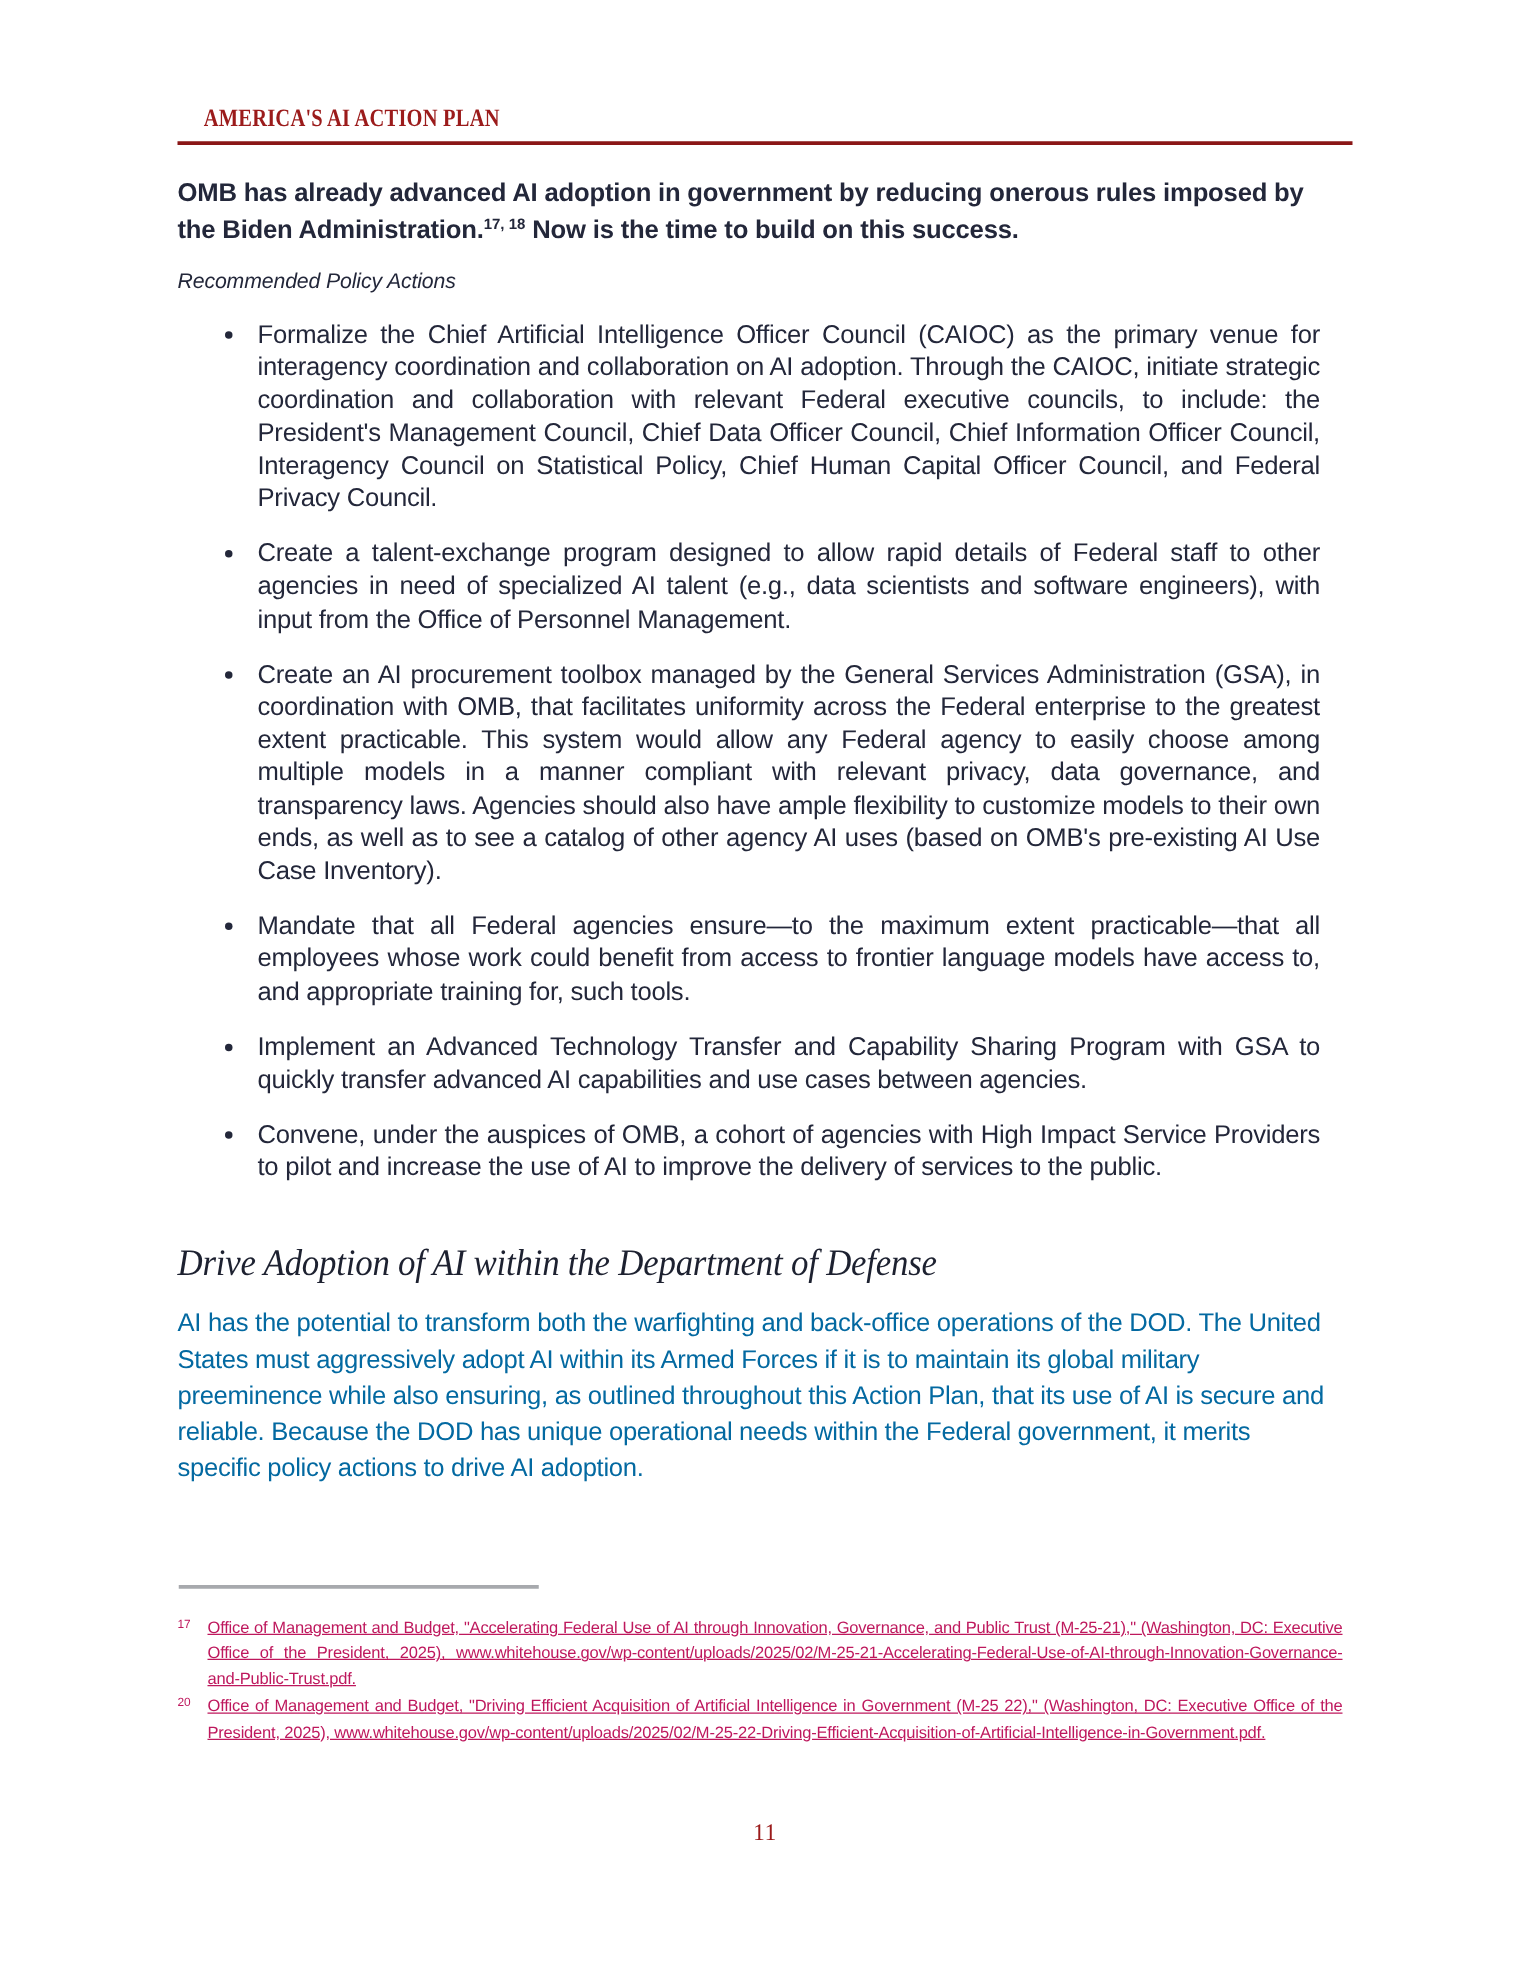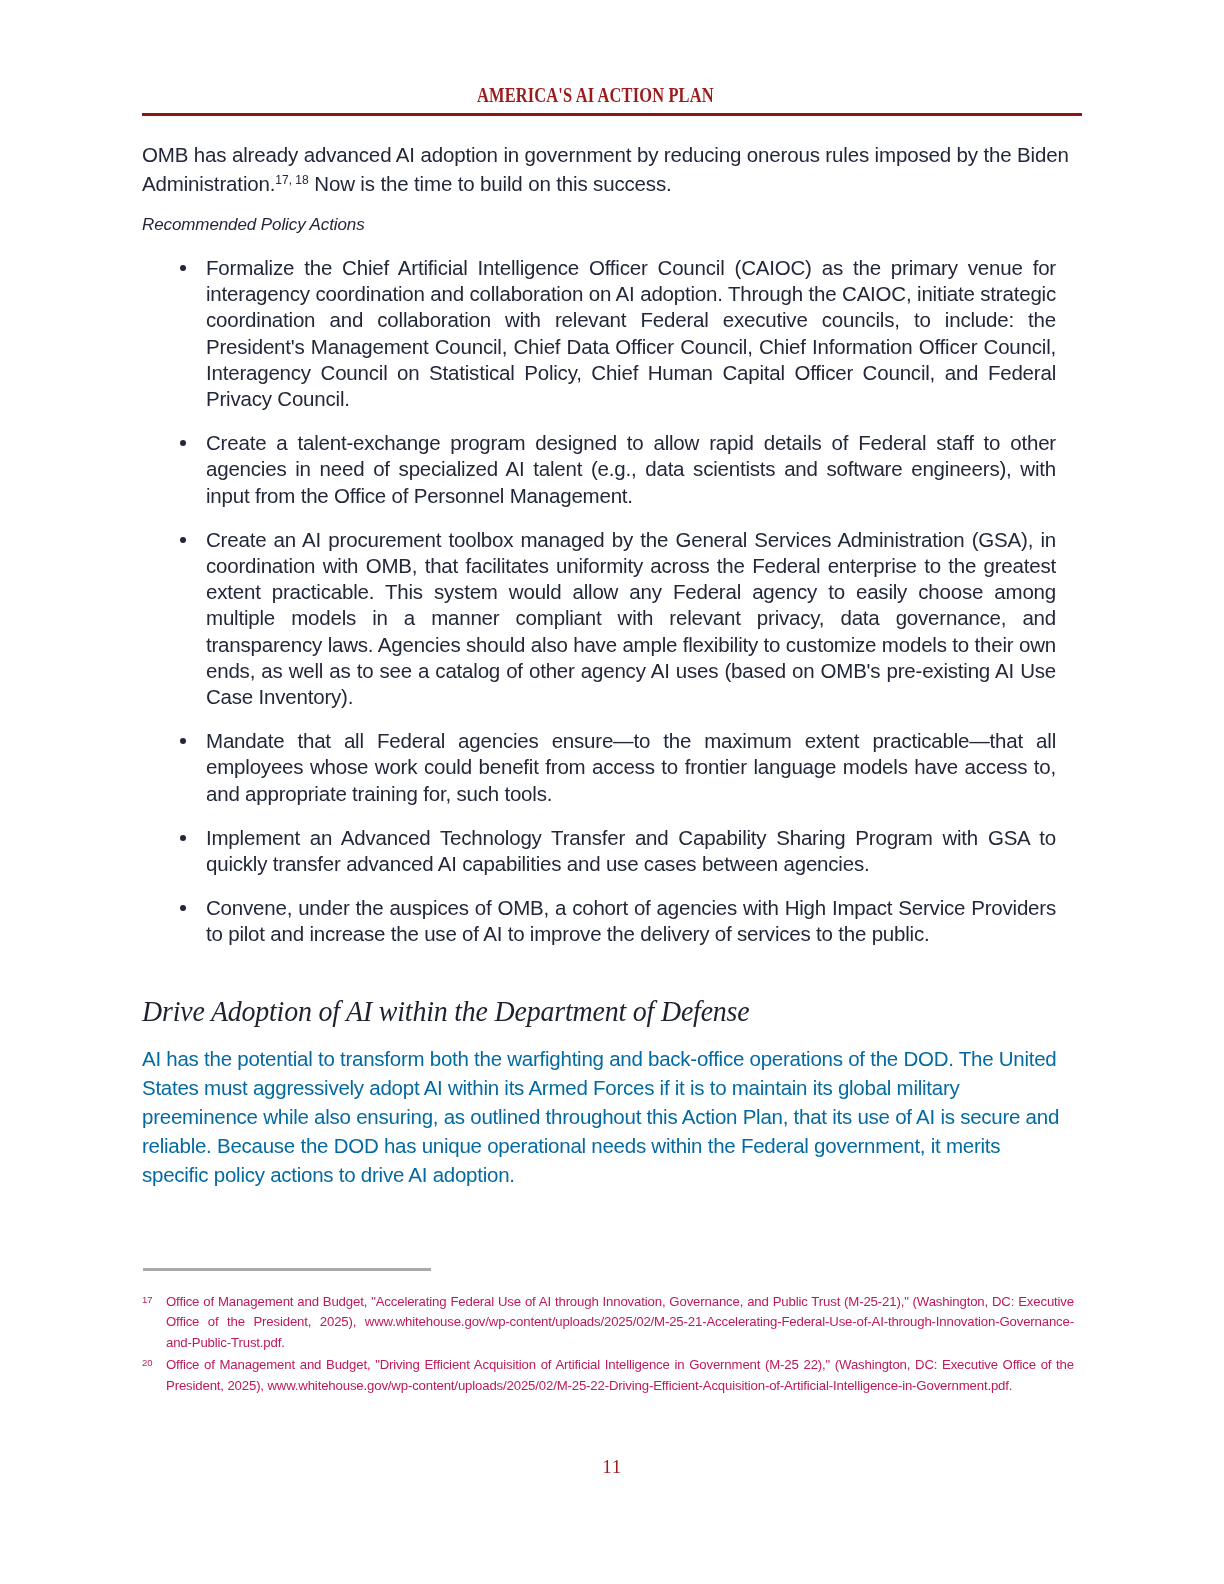--- a/index.html
+++ b/index.html
@@ -18,24 +18,24 @@
 
   .page {
     position: absolute;
     inset: 0;
     background: #ffffff;
   }
 
   
   .running-header {
     position: absolute;
-    left: 125px;
+    left: 137px;
     top: 84px;
     width: 940px;
-    text-align: center;
+    text-align: left;
   }
   .running-header-title {
     font-family: "Liberation Serif", serif;
     font-weight: 700;
     font-size: 20px;
     letter-spacing: 0.2px;
     color: #9b1b1b;
     transform: scaleX(0.82);
     transform-origin: center;
     display: inline-block;
@@ -62,20 +62,21 @@
     margin: 0 0 0 0;
     font-size: 20.5px;
     line-height: 29px;
     color: #23273a;
     text-align: justify;
     text-justify: inter-word;
     letter-spacing: -0.15px;
   }
   p.body-para.lead {
     text-align: left;
+    font-weight: bold;
   }
 
   sup.fn {
     font-size: 12px;
     line-height: 0;
     vertical-align: 7px;
     letter-spacing: 0;
   }
 
   .subhead-italic {
@@ -172,20 +173,21 @@
   .footnote .fn-num {
     position: absolute;
     left: 0;
     top: 0;
     font-size: 9.5px;
     line-height: 16px;
     vertical-align: super;
   }
   .footnote .fn-body {
     display: block;
+    text-decoration: underline;
   }
 
   
   .page-number {
     position: absolute;
     left: 0;
     right: 0;
     top: 1456px;
     text-align: center;
     font-family: Liberation Serif, serif;

